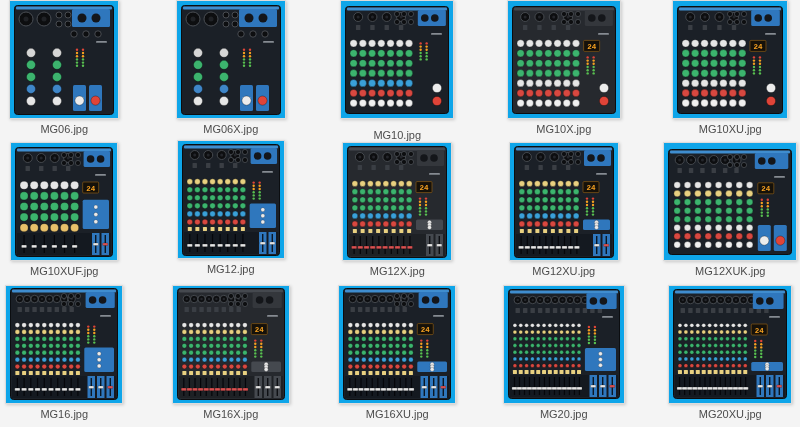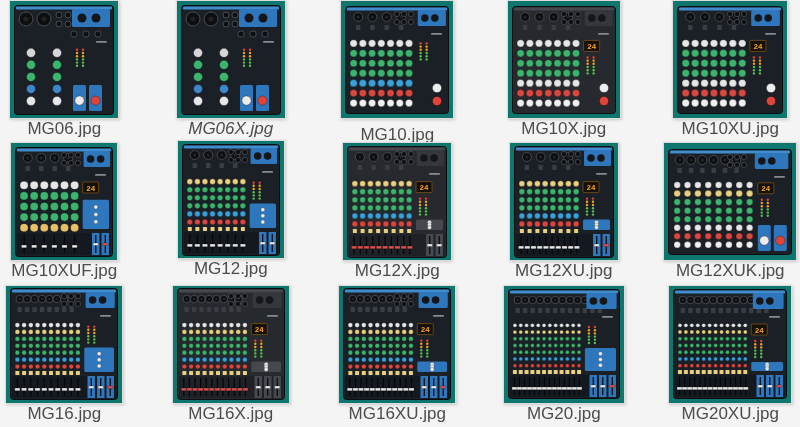--- a/index.html
+++ b/index.html
@@ -1,23 +1,23 @@
 <!DOCTYPE html>
 <html><head>
 <meta charset="utf-8">
 <style>
   html,body{margin:0;padding:0;background:#e9e9e9;}
   .stage{position:relative;width:800px;height:427px;background:#f4f4f4;overflow:hidden;
          font-family:"Liberation Sans",sans-serif;}
   .cell{position:absolute;width:166.5px;height:142.3px;display:flex;flex-direction:column;
         align-items:center;cursor:pointer;}
-  .thumb{height:119px;background:#0f766e;border:1px solid #dcdcdc;
+  .thumb{height:119px;background:#0ea5e9;border:1px solid #dcdcdc;
          box-shadow:1px 1px 3px rgba(0,0,0,0.18);
          display:flex;align-items:center;justify-content:center;box-sizing:border-box;}
-  .label{margin-top:3px;font-size:17px;line-height:14px;color:#4c4c4c;text-align:center;
+  .label{margin-top:3px;font-size:11px;line-height:14px;color:#4c4c4c;text-align:center;
          white-space:nowrap;}
 </style>
 </head>
 <body>
 
 <div class="stage">
   <div>
   <div class="cell" style="left: -19px; top: 0px;">
     <div class="thumb" style="width: 110px;">
           <svg viewBox="0 0 100 110" width="100" height="110" role="img" aria-label="Yamaha MG06 compact 6-channel mixer, blue and black, product photo">
@@ -62,21 +62,21 @@
             <circle cx="69" cy="60.8" r="1.2" fill="#58c050"></circle>
             <rect x="59.00000000000001" y="80" width="13" height="26" rx="1.5" fill="#2f77bd"></rect>
             <circle cx="65.5" cy="95.6" r="4.6" fill="#ececec" stroke="rgba(0,0,0,.5)" stroke-width="0.6"></circle>
             <rect x="75" y="80" width="13" height="26" rx="1.5" fill="#2f77bd"></rect>
             <circle cx="81.5" cy="95.6" r="4.6" fill="#e04438" stroke="rgba(0,0,0,.5)" stroke-width="0.6"></circle>
           </svg>
         </div>
     <div class="label">MG06.jpg</div>
   </div>
 
-  <div class="cell" style="left: 147.5px; top: 0px; font-style: italic;">
+  <div class="cell" style="left: 147.5px; top: 0px;">
     <div class="thumb" style="width: 110px;">
           <svg viewBox="0 0 100 110" width="100" height="110" role="img" aria-label="Yamaha MG06X compact mixer with effects, blue and black, product photo">
             <rect x="0.5" y="0.5" width="99" height="109" rx="3" fill="#1b2027" stroke="#0b0d10"></rect>
             <rect x="2" y="1.5" width="96" height="3" rx="1" fill="#3f8dcf"></rect>
             <circle cx="12" cy="14" r="7" fill="#0d0e10" stroke="#4a4e54" stroke-width="1"></circle>
             <circle cx="12" cy="14" r="2.5" fill="#202226"></circle>
             <circle cx="30" cy="14" r="7" fill="#0d0e10" stroke="#4a4e54" stroke-width="1"></circle>
             <circle cx="30" cy="14" r="2.5" fill="#202226"></circle>
             <circle cx="45" cy="10" r="3" fill="#0d0e10" stroke="#55595f" stroke-width="0.8"></circle>
             <circle cx="54" cy="10" r="3" fill="#0d0e10" stroke="#55595f" stroke-width="0.8"></circle>

